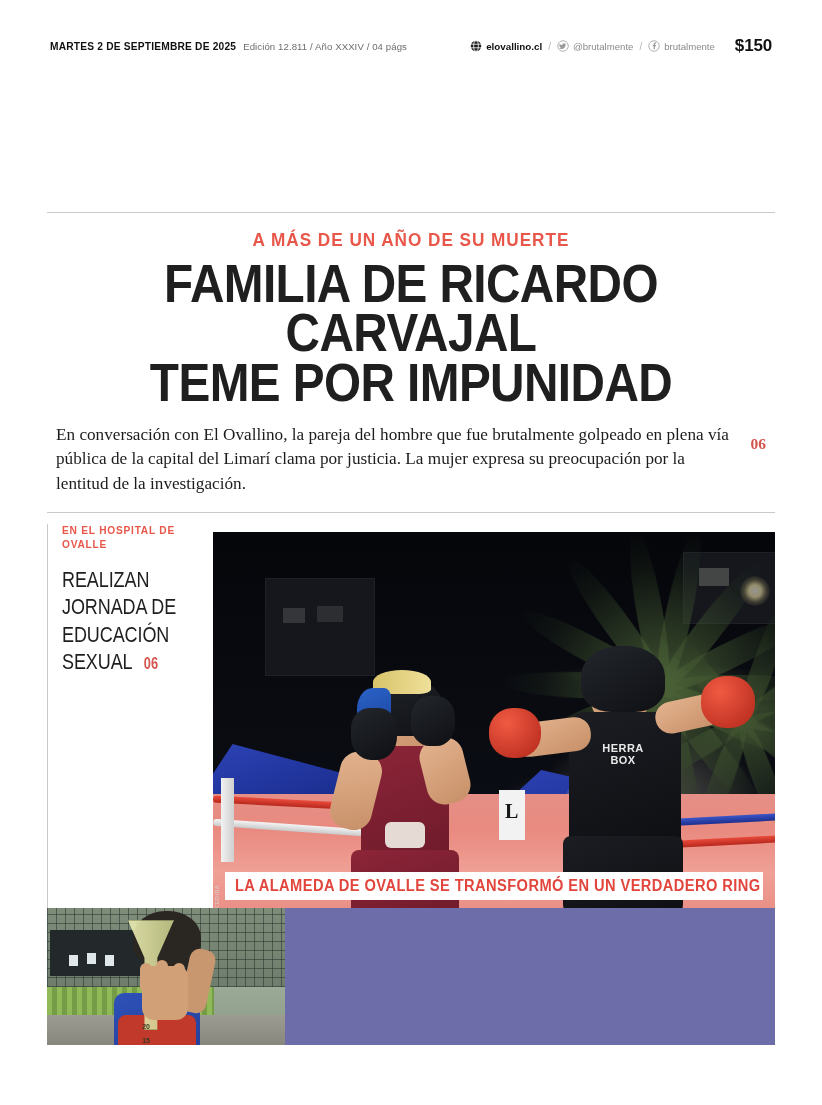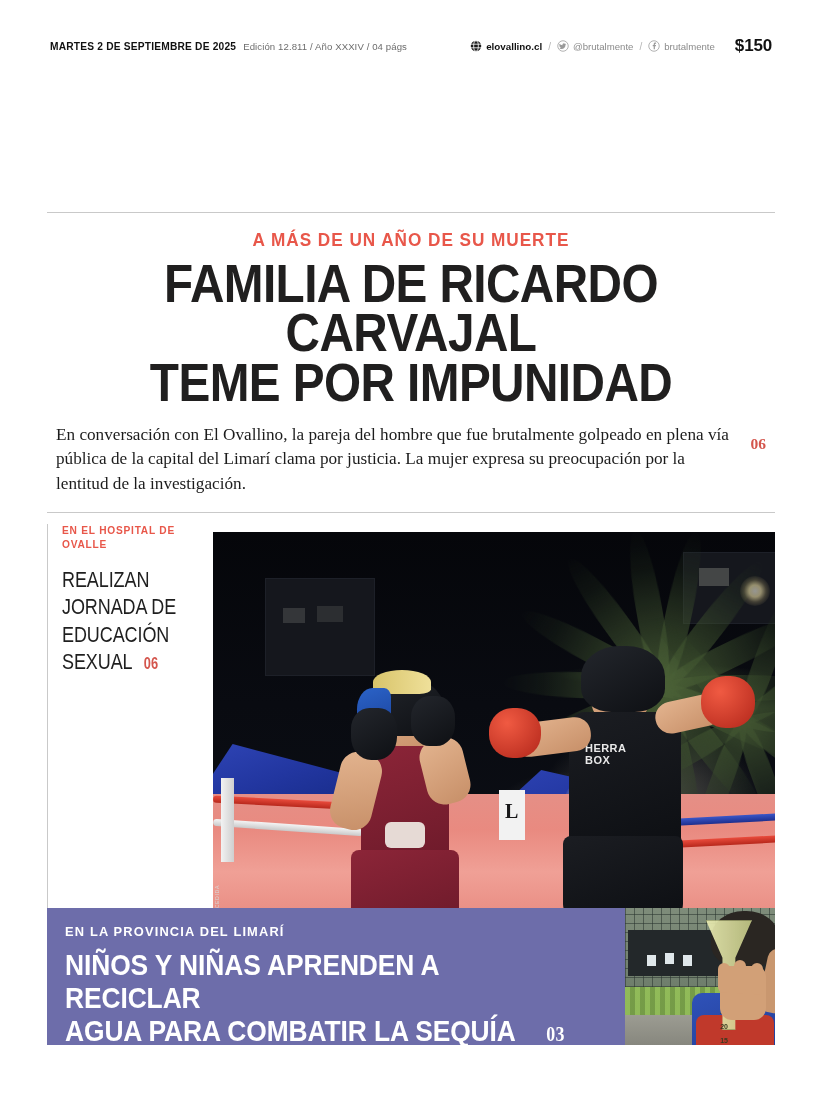--- a/index.html
+++ b/index.html
@@ -571,54 +571,49 @@
         <div class="skin" style="position:absolute; left:36px; top:100px; width:42px; height:78px; border-radius:18px; transform:rotate(14deg);"></div>
         <div class="skin" style="position:absolute; left:124px; top:86px; width:44px; height:66px; border-radius:18px; transform:rotate(-14deg);"></div>
         <div class="helm" style="position:absolute; left:52px; top:56px; width:46px; height:52px; border-radius:40% 40% 44% 44%;"></div>
         <div class="helm" style="position:absolute; left:112px; top:44px; width:44px; height:50px; border-radius:42%;"></div>
         <div class="maroon" style="position:absolute; left:52px; top:198px; width:108px; height:74px; border-radius:8px 8px 12px 12px;"></div>
 
         <div class="skin" style="position:absolute; left:118px; top:260px; width:34px; height:66px; border-radius:12px;"></div>
 
       </div>
 
-      <div class="fighter" style="left:292px; top:92px; width:210px; height:300px;">
+      <div class="fighter" style="left:292px; top:92px; width:210px; height:300px;text-align:center;">
         <div class="skin" style="position:absolute; left:86px; top:46px; width:58px; height:56px; border-radius:46%;"></div>
         <div class="helm" style="position:absolute; left:76px; top:22px; width:84px; height:66px; border-radius:46% 46% 36% 36%;"></div>
         <div class="blackkit" style="position:absolute; left:64px; top:88px; width:112px; height:136px; border-radius:16px 16px 8px 8px;"></div>
         <div style="position:absolute; left:80px; top:118px; width:76px; height:30px; color:#e9e9e9; font-size:11px; font-weight:bold; letter-spacing:.04em; line-height:1.1; font-family:'Liberation Sans',sans-serif;">HERRA<br>BOX</div>
         <div class="skin" style="position:absolute; left:8px; top:96px; width:78px; height:34px; border-radius:16px; transform:rotate(-7deg);"></div>
         <div class="glovered" style="position:absolute; left:-16px; top:84px; width:52px; height:50px; border-radius:46%;"></div>
         <div class="skin" style="position:absolute; left:150px; top:74px; width:66px; height:32px; border-radius:16px; transform:rotate(-12deg);"></div>
         <div class="glovered" style="position:absolute; left:196px; top:52px; width:54px; height:52px; border-radius:46%;"></div>
         <div class="blackkit" style="position:absolute; left:58px; top:212px; width:120px; height:82px; border-radius:8px 8px 14px 14px;"></div>
         <div class="skin" style="position:absolute; left:68px; top:286px; width:36px; height:10px;"></div>
         <div class="skin" style="position:absolute; left:134px; top:286px; width:36px; height:10px;"></div>
 
       </div>
 
       <div style="position:absolute; left:286px; top:258px; width:26px; height:50px; background:#f2f2f2;"></div>
       <div style="position:absolute; left:292px; top:268px; font-size:20px; font-weight:bold; color:#18181a; font-family:'Liberation Serif',serif;">L</div>
 
+      <div class="caption-bar">
+        <span class="caption-text">LA ALAMEDA DE OVALLE SE TRANSFORMÓ EN UN VERDADERO RING</span>
+
+      </div>
     </div>
 
     <div class="photo-credit-v">CEDIDA</div>
   </div>
 
   <div class="bottom">
 
-    <div class="bottom-text">
-      <div class="bottom-kicker">EN LA PROVINCIA DEL LIMARÍ</div>
-      <div class="bottom-title">
-        <div>NIÑOS Y NIÑAS APRENDEN A RECICLAR</div>
-        <div>
-          <span>AGUA PARA COMBATIR LA SEQUÍA</span><span class="pgnum">03</span>
-        </div>
-      </div>
-    </div>
 
     <div class="bottom-photo">
       <div class="bp-sky"></div>
       <div class="bp-net"></div>
       <div class="bp-banner"></div>
       <div class="bp-card" style="left:22px; top:34%;"></div>
       <div class="bp-card" style="left:40px; top:33%;"></div>
       <div class="bp-card" style="left:58px; top:34%;"></div>
 
       <div class="bp-greens"></div>

